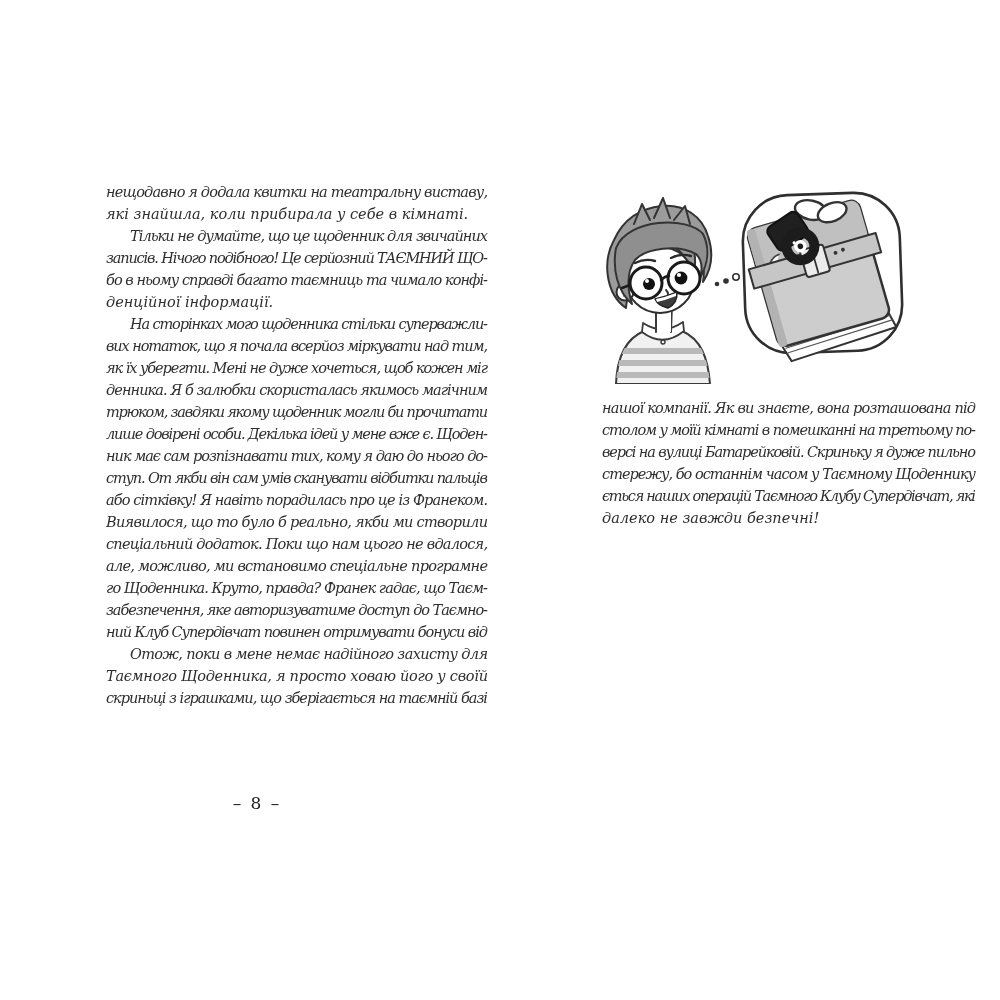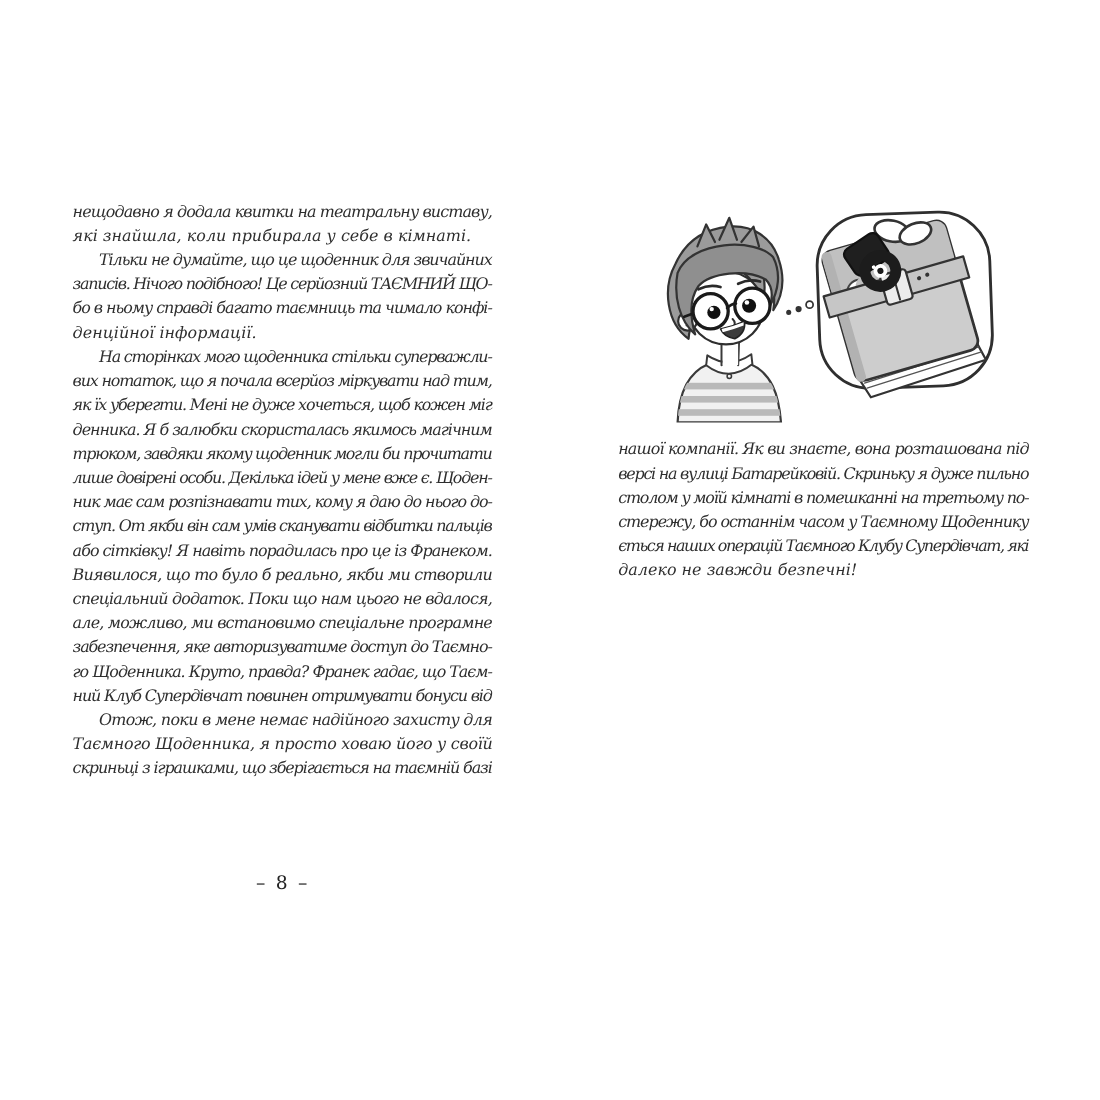--- a/index.html
+++ b/index.html
@@ -5,21 +5,21 @@
   html,body{margin:0;padding:0;}
   body{
     width:1000px;height:1000px;position:relative;
     background:#ffffff;overflow:hidden;
     font-family:"DejaVu Serif",serif;
   }
   #spread{position:absolute;inset:0;background:#ffffff;}
   .textcol{position:absolute;}
   #left-text{left:66px;top:181px;width:382px;}
   #right-text{left:562px;top:397px;width:374px;}
-  .line{height:22px;overflow:visible;}
+  .line{height:22px;overflow:visible;margin-left:40px;}
   .line svg{display:block;overflow:visible;}
   .line text{
     font-family:"DejaVu Serif",serif;
     font-style:italic;
     font-size:14.5px;
     fill:#2e2e2e;
   }
   #page-num{
     position:absolute;left:66px;top:793px;width:382px;
     text-align:center;
@@ -119,26 +119,26 @@
           <text x="0" y="16" textLength="382" lengthAdjust="spacing">спеціальний додаток. Поки що нам цього не вдалося,</text>
         </svg>
       </div>
       <div class="line">
         <svg width="382" height="22">
           <text x="0" y="16" textLength="382" lengthAdjust="spacing">але, можливо, ми встановимо спеціальне програмне</text>
         </svg>
       </div>
       <div class="line">
         <svg width="382" height="22">
+          <text x="0" y="16" textLength="382" lengthAdjust="spacing">го Щоденника. Круто, правда? Франек гадає, що Таєм-</text>
+        </svg>
+      </div>
+      <div class="line">
+        <svg width="382" height="22">
           <text x="0" y="16" textLength="382" lengthAdjust="spacing">забезпечення, яке авторизуватиме доступ до Таємно-</text>
-        </svg>
-      </div>
-      <div class="line">
-        <svg width="382" height="22">
-          <text x="0" y="16" textLength="382" lengthAdjust="spacing">го Щоденника. Круто, правда? Франек гадає, що Таєм-</text>
         </svg>
       </div>
       <div class="line">
         <svg width="382" height="22">
           <text x="0" y="16" textLength="382" lengthAdjust="spacing">ний Клуб Супердівчат повинен отримувати бонуси від</text>
         </svg>
       </div>
       <div class="line">
         <svg width="382" height="22">
           <text x="24" y="16" textLength="358" lengthAdjust="spacing">Отож, поки в мене немає надійного захисту для</text>
@@ -260,30 +260,30 @@
   </svg>
 
   <div id="right-text" class="textcol">
       <div class="line">
         <svg width="374" height="22">
           <text x="0" y="16" textLength="374" lengthAdjust="spacing">нашої компанії. Як ви знаєте, вона розташована під</text>
         </svg>
       </div>
       <div class="line">
         <svg width="374" height="22">
+          <text x="0" y="16" textLength="374" lengthAdjust="spacing">столом у моїй кімнаті в помешканні на третьому по-</text>
+        </svg>
+      </div>
+      <div class="line">
+        <svg width="374" height="22">
           <text x="0" y="16" textLength="374" lengthAdjust="spacing">версі на вулиці Батарейковій. Скриньку я дуже пильно</text>
         </svg>
       </div>
       <div class="line">
         <svg width="374" height="22">
-          <text x="0" y="16" textLength="374" lengthAdjust="spacing">столом у моїй кімнаті в помешканні на третьому по-</text>
-        </svg>
-      </div>
-      <div class="line">
-        <svg width="374" height="22">
           <text x="0" y="16" textLength="374" lengthAdjust="spacing">стережу, бо останнім часом у Таємному Щоденнику</text>
         </svg>
       </div>
       <div class="line">
         <svg width="374" height="22">
           <text x="0" y="16" textLength="374" lengthAdjust="spacing">ється наших операцій Таємного Клубу Супердівчат, які</text>
         </svg>
       </div>
       <div class="line">
         <svg width="374" height="22">

